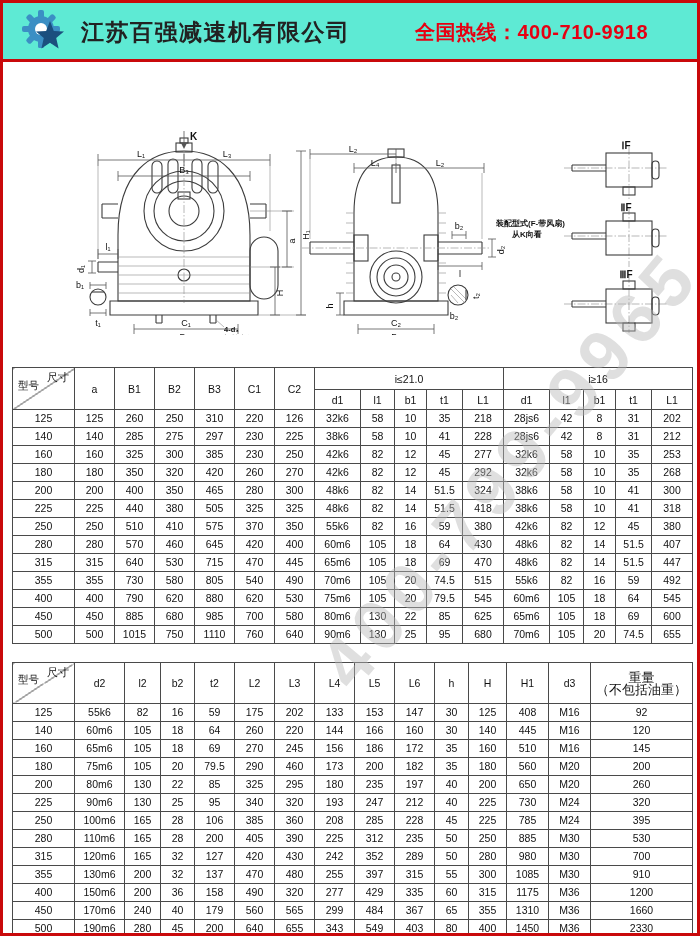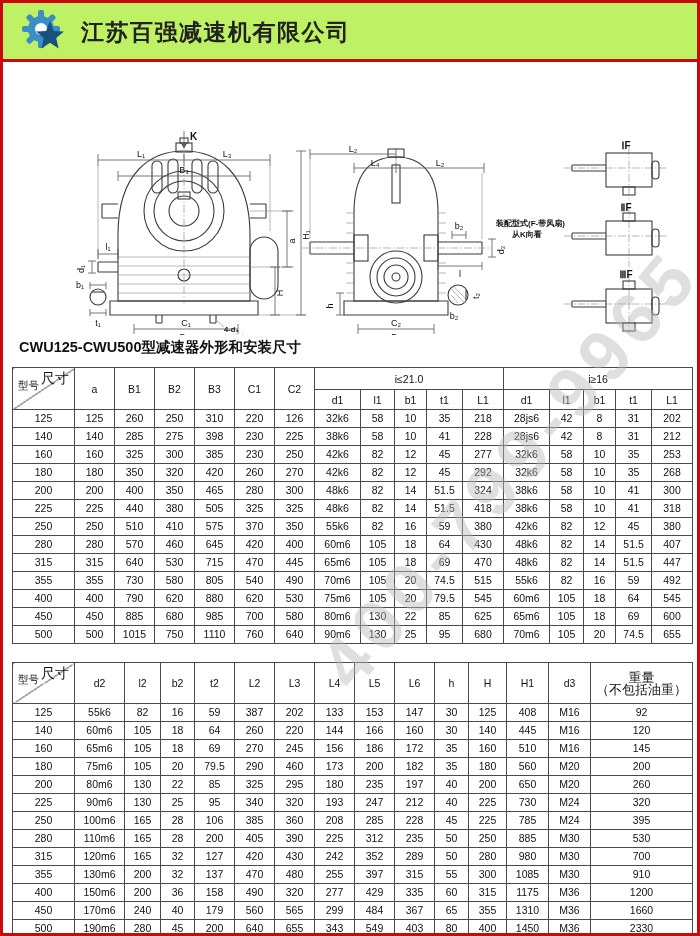--- a/index.html
+++ b/index.html
@@ -1,20 +1,20 @@
 <!DOCTYPE html>
 <html><head>
 <meta charset="utf-8">
 <style>
   html,body{margin:0;padding:0;background:#e8e8e8;}
   .page{position:relative;width:700px;height:936px;margin:0 auto;background:#fff;
         border:3px solid #c9090b;box-sizing:border-box;overflow:hidden;
         font-family:"Liberation Sans",sans-serif;color:#111;}
   
-  .hdr{position:absolute;top:0;left:0;right:0;height:56px;background:#bef264;
+  .hdr{position:absolute;top:0;left:0;right:0;height:56px;background:#5eead4;
        border-bottom:3px solid #c9090b;}
   .logo{position:absolute;left:14px;top:4px;}
   .company{position:absolute;left:78px;top:14px;font-size:23px;font-weight:bold;
            letter-spacing:1.5px;color:#222;}
   .hotline{position:absolute;left:412px;top:16px;font-size:20px;font-weight:bold;
            color:#e60012;letter-spacing:.5px;}
   
   .draw{position:absolute;top:60px;left:3px;width:694px;height:272px;}
   .out{stroke:#3c3c3c;stroke-width:1.1;fill:none;}
   .thin{stroke:#8a8a8a;stroke-width:.6;fill:none;}
@@ -36,21 +36,21 @@
   #table2{position:absolute;top:659px;left:9px;}
   th,td{border:1px solid #4a4a4a;text-align:center;vertical-align:middle;
         padding:0;font-size:10.5px;font-weight:normal;color:#111;overflow:hidden;}
   #table1 thead tr:first-child th{height:21px;}
   #table1 thead tr:last-child th{height:19px;}
   #table2 thead th{height:40px;}
   #table1 tbody td{height:17px;line-height:17px;}
   #table2 tbody td{height:17px;line-height:17px;}
   th.corner{position:relative;
      background:linear-gradient(to bottom right,transparent 49.4%,#4a4a4a 49.4%,#4a4a4a 50.6%,transparent 50.6%);}
-  .c-top{position:absolute;top:2px;right:5px;font-size:14px;}
+  .c-top{position:absolute;top:2px;right:5px;font-size:11px;}
   .c-bot{position:absolute;bottom:16px;left:5px;font-size:10.5px;}
   th .wline{line-height:13px;font-size:13px;}
   th .wline2{line-height:12px;font-size:13px;}
 </style>
 </head>
 <body>
 
 <div class="page">
 
   <div class="hdr">
@@ -64,20 +64,21 @@
         <rect x="21" y="3" width="6" height="9" rx="2" transform="rotate(135 24 22)"></rect>
         <rect x="21" y="3" width="6" height="9" rx="2" transform="rotate(180 24 22)"></rect>
         <rect x="21" y="3" width="6" height="9" rx="2" transform="rotate(225 24 22)"></rect>
         <rect x="21" y="3" width="6" height="9" rx="2" transform="rotate(270 24 22)"></rect>
         <rect x="21" y="3" width="6" height="9" rx="2" transform="rotate(315 24 22)"></rect>
       </g>
       <circle cx="24" cy="22" r="6" fill="#fff"></circle>
       <path d="M33,14 L36.8,24 L47,24.6 L39.2,31 L41.6,41.5 L33,35.8 L24.4,41.5 L26.8,31 L19,24.6 L29.2,24 Z" fill="#1b4f7e"></path>
     </svg>
     <span class="company">江苏百强减速机有限公司</span>
+    <span class="hotline">全国热线：400-710-9918</span>
   </div>
 
   <svg class="draw" viewBox="0 0 694 272">
 
     <g>
       <path class="out" d="M112,172 C112,108 146,88 178,88 C210,88 244,108 244,172 L244,238 L112,238 Z"></path>
       <path class="thin" d="M112,194 H244 M112,203 H244 M112,212 H244 M112,221 H244 M112,230 H244"></path>
       <rect class="out" x="146" y="98" width="10" height="32" rx="5"></rect>
       <rect class="out" x="162" y="96" width="10" height="34" rx="5"></rect>
       <rect class="out" x="186" y="96" width="10" height="34" rx="5"></rect>
@@ -201,21 +202,20 @@
       <path class="cl" d="M558,241 H662 M623,212 V270"></path>
       <rect class="out" x="600" y="226" width="46" height="34" fill="#fff"></rect>
       <path class="out" d="M566,238 H600 M566,244 H600 M566,238 V244"></path>
       <rect class="out" x="646" y="234" width="7" height="18" rx="3.5"></rect>
       <rect class="out" x="617" y="218" width="12" height="8"></rect>
       <rect class="out" x="617" y="260" width="12" height="8"></rect>
       <text class="lbl b" x="620" y="215" text-anchor="middle">ⅢF</text>
     </g>
   </svg>
 
-  <div class="caption">CWU125-CWU500型减速器外形和安装尺寸</div>
 
   <table id="table1">
       <colgroup>
         <col style="width: 62px;">
         <col style="width: 40px;">
         <col style="width: 40px;">
         <col style="width: 40px;">
         <col style="width: 40px;">
         <col style="width: 40px;">
         <col style="width: 40px;">
@@ -276,21 +276,21 @@
           <td>42</td>
           <td>8</td>
           <td>31</td>
           <td>202</td>
         </tr>
         <tr>
           <td class="model">140</td>
           <td>140</td>
           <td>285</td>
           <td>275</td>
-          <td>398</td>
+          <td>297</td>
           <td>230</td>
           <td>225</td>
           <td>38k6</td>
           <td>58</td>
           <td>10</td>
           <td>41</td>
           <td>228</td>
           <td>28js6</td>
           <td>42</td>
           <td>8</td>
@@ -551,21 +551,21 @@
           </th>
         </tr>
       </thead>
       <tbody>
         <tr>
           <td class="model">125</td>
           <td>55k6</td>
           <td>82</td>
           <td>16</td>
           <td>59</td>
-          <td>387</td>
+          <td>175</td>
           <td>202</td>
           <td>133</td>
           <td>153</td>
           <td>147</td>
           <td>30</td>
           <td>125</td>
           <td>408</td>
           <td>M16</td>
           <td>92</td>
         </tr>

